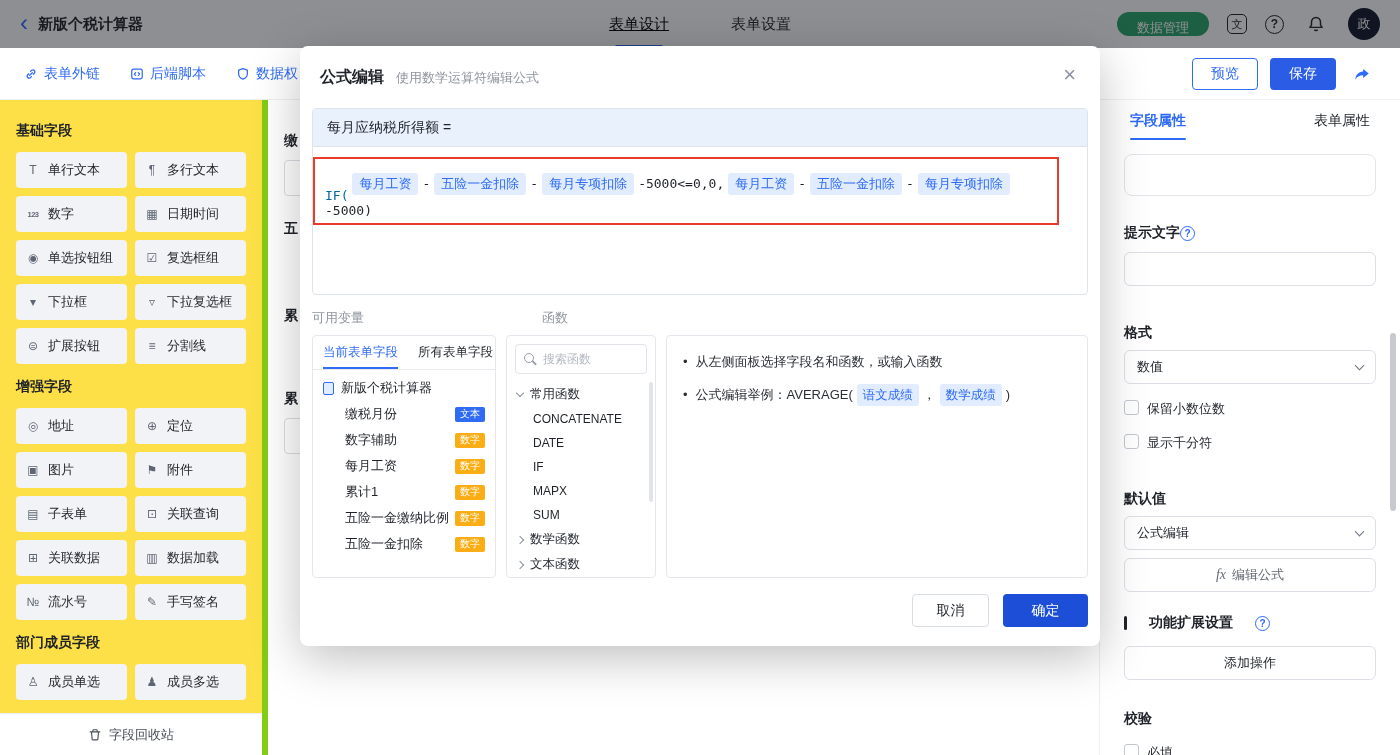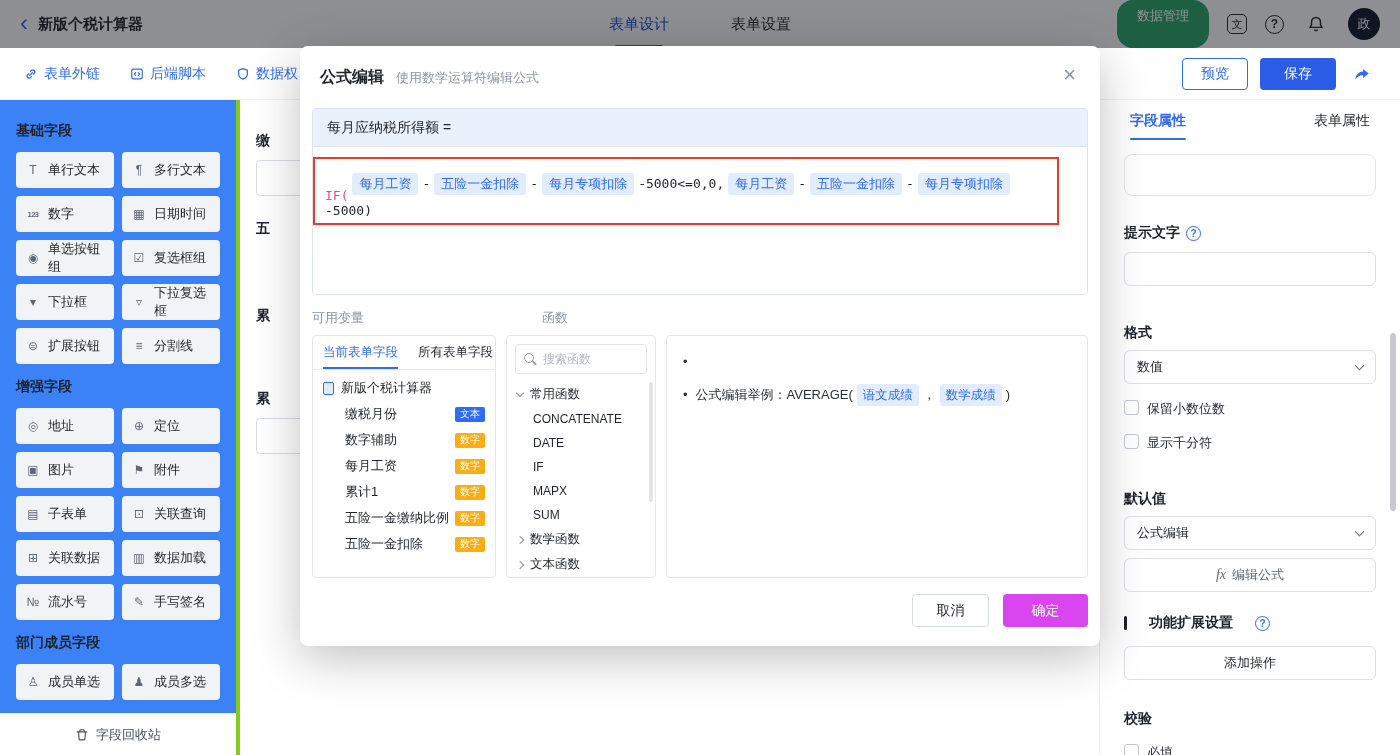--- a/index.html
+++ b/index.html
@@ -7,60 +7,60 @@
     font-family:"Liberation Sans","DejaVu Sans",sans-serif; color:#1f2329; }
   .app { position:absolute; inset:0; }
 
   
   .header { position:relative; height:48px; background:#fff; display:flex; align-items:center; padding:0 20px; }
   .header-left { display:flex; align-items:center; gap:10px; }
   .back { color:#2f6bf5; font-size:24px; line-height:1; cursor:pointer; margin-top:-3px; }
   .app-title { font-size:15px; font-weight:700; }
   .header-tabs { position:absolute; left:50%; transform:translateX(-50%); display:flex; gap:62px; height:48px; }
   .htab { font-size:15px; line-height:48px; position:relative; cursor:pointer; }
-  .htab.active { color:#1d4ed8; }
+  .htab.active { color:#000000;text-decoration:underline; }
   .htab.active::after { content:""; position:absolute; left:6px; right:6px; bottom:0; height:3px; background:#2f6bf5; border-radius:2px; }
   .header-right { margin-left:auto; display:flex; align-items:center; gap:18px; }
-  .pill-green { background:#29a468; color:#fff; font-size:13px; height:48px; line-height:32px; padding:0 20px; border-radius:16px; cursor:pointer; }
+  .pill-green { background:#29a468; color:#fff; font-size:13px; height:24px; line-height:32px; padding:0 20px; border-radius:16px; cursor:pointer; }
   .icon-translate { width:20px; height:20px; border:1.5px solid #1f2329; border-radius:5px; font-size:11px; display:inline-flex; align-items:center; justify-content:center; cursor:pointer; }
   .icon-help { width:19px; height:19px; border:1.5px solid #1f2329; border-radius:50%; font-size:12px; font-weight:700; display:inline-flex; align-items:center; justify-content:center; cursor:pointer; }
   .avatar { width:32px; height:32px; border-radius:50%; background:#141a2e; color:#fff; font-size:13px; display:inline-flex; align-items:center; justify-content:center; cursor:pointer; }
   .header-dim { position:absolute; left:0; top:0; width:1400px; height:48px; background:rgba(15,18,24,.47); z-index:40; pointer-events:none; }
 
   
   .toolbar { height:52px; display:flex; align-items:center; padding:0 24px; background:#fff; border-bottom:1px solid #eef0f3; }
   .tlink { display:flex; align-items:center; gap:6px; color:#2f6bf5; font-size:14px; margin-right:30px; cursor:pointer; }
   .toolbar-right { margin-left:auto; display:flex; align-items:center; gap:12px; }
   .btn-preview { width:66px; height:32px; background:#fff; border:1px solid #2f6bf5; color:#2f6bf5; border-radius:4px; font-size:14px; cursor:pointer; }
-  .btn-save { width:76px; height:32px; background:#2b5ce6; border:none; color:#fff; border-radius:4px; font-size:14px; cursor:pointer; }
+  .btn-save { width:66px; height:32px; background:#2b5ce6; border:none; color:#fff; border-radius:4px; font-size:14px; cursor:pointer; }
   .share-btn { display:inline-flex; align-items:center; justify-content:center; width:28px; height:28px; cursor:pointer; }
 
   
   .main { display:flex; height:655px; }
 
-  .left-sidebar { width:240px; flex:none; border-right:4px solid #84cc16; background:#3b82f6; padding:14px 16px 50px; position:relative; }
+  .left-sidebar { width:268px; flex:none; border-right:6px solid #84cc16; background:#fde047; padding:14px 16px 50px; position:relative; }
   .section-title { font-size:14px; font-weight:700; margin:8px 0 12px; }
   .field-grid { display:grid; grid-template-columns:1fr 1fr; gap:8px; margin-bottom:14px; }
   .field-item { height:36px; background:#f2f3f7; border-radius:4px; display:flex; align-items:center; padding:0 9px; gap:7px; font-size:13px; cursor:grab; }
   .fi { width:16px; flex:none; font-size:12px; color:#5f6673; text-align:center; }
   .fi-num { font-size:7.5px; font-weight:700; letter-spacing:-0.5px; }
   .recycle { position:absolute; left:0; right:0; bottom:0; height:42px; border-top:1px solid #eceef1; display:flex; align-items:center; justify-content:center; gap:7px; font-size:13px; color:#4a4f59; cursor:pointer; background:#fff; }
 
   .canvas { flex:1; position:relative; background:#fff; }
   .cv-label { position:absolute; left:16px; font-size:14px; font-weight:700; white-space:nowrap; }
   .cv-input { position:absolute; left:16px; width:280px; height:36px; border:1px solid #d9dde3; border-radius:4px; background:#fff; }
 
   
   .right-panel { width:301px; flex:none; border-left:1px solid #eceef1; background:#fff; padding:12px 24px 0; position:relative; font-size:13px; }
   .rp-tabs { display:flex; justify-content:space-between; padding:0 6px; }
   .rp-tab { font-size:14px; padding-bottom:10px; position:relative; cursor:pointer; }
   .rp-tab.active { color:#2f6bf5; font-weight:700; }
   .rp-tab.active::after { content:""; position:absolute; left:0; right:0; bottom:0; height:2.5px; background:#2f6bf5; border-radius:2px; }
   .rp-input-lg { margin-top:14px; height:42px; border:1px solid #e2e5ea; border-radius:8px; background:#fff; }
-  .rp-label-row { margin-top:28px; display:flex; align-items:center; gap:6px; font-size:14px; font-weight:700; }
+  .rp-label-row { margin-top:28px; display:flex; align-items:center; gap:0; font-size:14px; font-weight:700; }
   .rp-label { margin-top:38px; font-size:14px; font-weight:700; }
   .q-icon { width:15px; height:15px; border:1.2px solid #2f6bf5; color:#2f6bf5; border-radius:50%; font-size:10px; font-weight:700; display:inline-flex; align-items:center; justify-content:center; }
   .rp-input { margin-top:10px; height:34px; border:1px solid #dcdfe6; border-radius:6px; background:#fff; width:100%; }
   .rp-select { margin-top:8px; height:34px; border:1px solid #dcdfe6; border-radius:6px; display:flex; align-items:center; justify-content:space-between; padding:0 12px; cursor:pointer; }
   .chev { width:7px; height:7px; border-right:1.5px solid #6b7280; border-bottom:1.5px solid #6b7280; transform:rotate(45deg); margin-top:-3px; }
   .rp-check { display:flex; gap:8px; margin-top:16px; cursor:pointer; }
   .cb { width:15px; height:15px; border:1px solid #c3c7cf; border-radius:3px; background:#fff; display:inline-flex; align-items:center; justify-content:center; font-size:11px; color:#fff; flex:none; }
   .cb.checked { background:#2f6bf5; border-color:#2f6bf5; }
   .rp-btn { margin-top:8px; width:100%; height:34px; border:1px solid #dcdfe6; border-radius:6px; background:#fff; font-size:13px; color:#646a73; display:flex; align-items:center; justify-content:center; gap:6px; cursor:pointer; }
   .rp-btn.dark { color:#1f2329; margin-top:14px; }
@@ -77,21 +77,21 @@
   .modal-subtitle { font-size:13px; color:#8f959e; }
   .modal-close { margin-left:auto; font-size:22px; color:#8d93a1; line-height:1; cursor:pointer; }
   .modal-body { flex:1; padding:8px 12px 20px; display:flex; flex-direction:column; }
 
   .formula-box { border:1px solid #dfe3ea; border-radius:4px; height:187px; flex:none; overflow:hidden; }
   .formula-target { height:38px; background:#e9f1fd; border-bottom:1px solid #dfe3ea; display:flex; align-items:center; padding:0 14px; font-size:14px; }
   .formula-content { padding:10px 0 0; }
   .formula-highlight { border:2px solid #ea3b2a; margin-right:28px; padding:5px 8px; display:flex; flex-wrap:wrap; align-items:center;
     font-family:"DejaVu Sans Mono","Liberation Mono",monospace; font-size:13px; }
   .tok { margin:0 2px; white-space:nowrap; }
-  .tok-fn { color:#ec4899;margin-top:24px; }
+  .tok-fn { color:#0369a1;margin-top:24px; }
   .tok-op { color:#1f2329; }
   .tok-chip { background:#e1ecff; color:#2f6bf5; border-radius:3px; padding:2px 7px; font-family:"Liberation Sans","DejaVu Sans",sans-serif; }
 
   .panel-labels { display:flex; margin:14px 0 8px; font-size:13px; color:#8f959e; }
   .panel-labels .pl1 { width:230px; flex:none; }
   .panels { display:flex; gap:10px; flex:1; min-height:0; }
   .var-box { width:184px; flex:none; border:1px solid #e5e7ec; border-radius:4px; overflow:hidden; }
   .var-tabs { display:flex; border-bottom:1px solid #e8eaee; height:34px; }
   .var-tab { padding:0 10px; line-height:33px; font-size:12.5px; position:relative; cursor:pointer; white-space:nowrap; }
   .var-tab.active { color:#2f6bf5; }
@@ -118,21 +118,21 @@
   .fn-item { height:24px; display:flex; align-items:center; padding-left:26px; font-size:12px; cursor:pointer; }
   .fn-scroll { position:absolute; right:2px; top:46px; width:4px; height:120px; background:#e2e4e8; border-radius:2px; }
 
   .help-box { flex:1; border:1px solid #e5e7ec; border-radius:4px; padding:16px; }
   .help-line { display:flex; align-items:center; flex-wrap:wrap; gap:4px; font-size:13px; line-height:20px; margin-bottom:12px; color:#2b2f36; }
   .help-line .dot { margin-right:4px; }
   .help-chip { background:#e1ecff; color:#2f6bf5; border-radius:3px; padding:1px 6px; font-size:12.5px; }
 
   .modal-footer { display:flex; justify-content:flex-end; gap:14px; margin-top:16px; flex:none; }
   .btn-cancel { width:77px; height:33px; background:#fff; border:1px solid #d8dce3; border-radius:4px; font-size:14px; color:#1f2329; cursor:pointer; }
-  .btn-confirm { width:85px; height:33px; background:#d946ef; border:none; border-radius:4px; font-size:14px; color:#fff; cursor:pointer; }
+  .btn-confirm { width:85px; height:33px; background:#1d4ed8; border:none; border-radius:4px; font-size:14px; color:#fff; cursor:pointer; }
 </style>
 </head>
 <body>
 
 <div class="app">
 
   <header class="header">
     <div class="header-left">
       <span class="back">‹</span>
       <span class="app-title">新版个税计算器</span>
@@ -462,20 +462,21 @@
         <div class="fn-group">
           <span class="tchev right"></span>
           <span>文本函数</span>
         </div>
         <div class="fn-scroll"></div>
       </div>
 
       <div class="help-box">
         <div class="help-line">
           <span class="dot">•</span>
+          <span>从左侧面板选择字段名和函数，或输入函数</span>
         </div>
         <div class="help-line">
           <span class="dot">•</span>
           <span>公式编辑举例：AVERAGE(</span>
           <span class="help-chip">语文成绩</span>
           <span>，</span>
           <span class="help-chip">数学成绩</span>
           <span>)</span>
         </div>
       </div>

